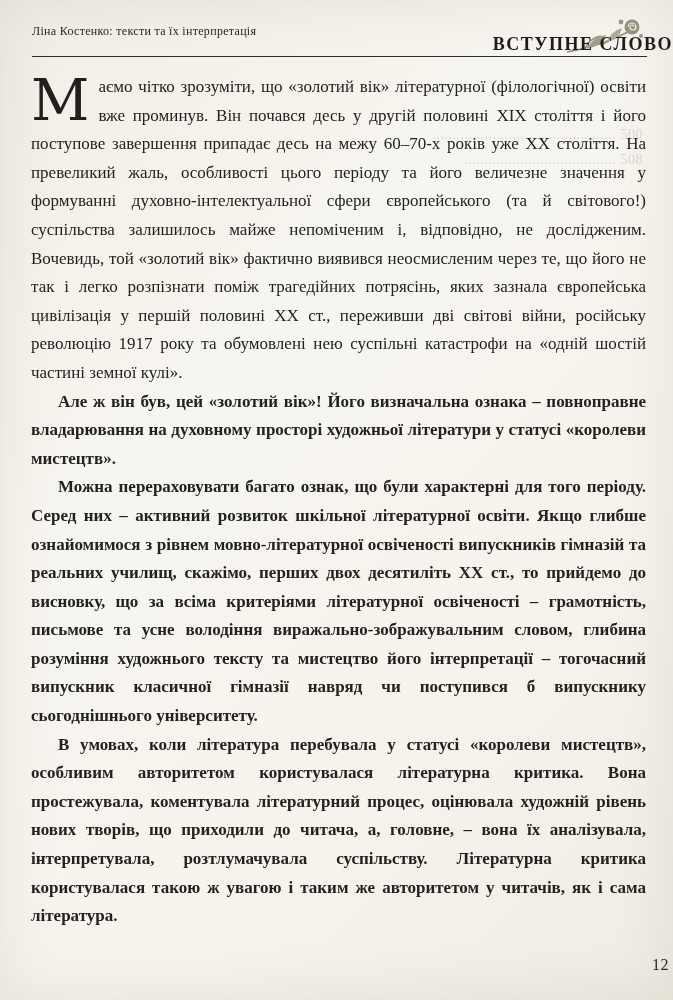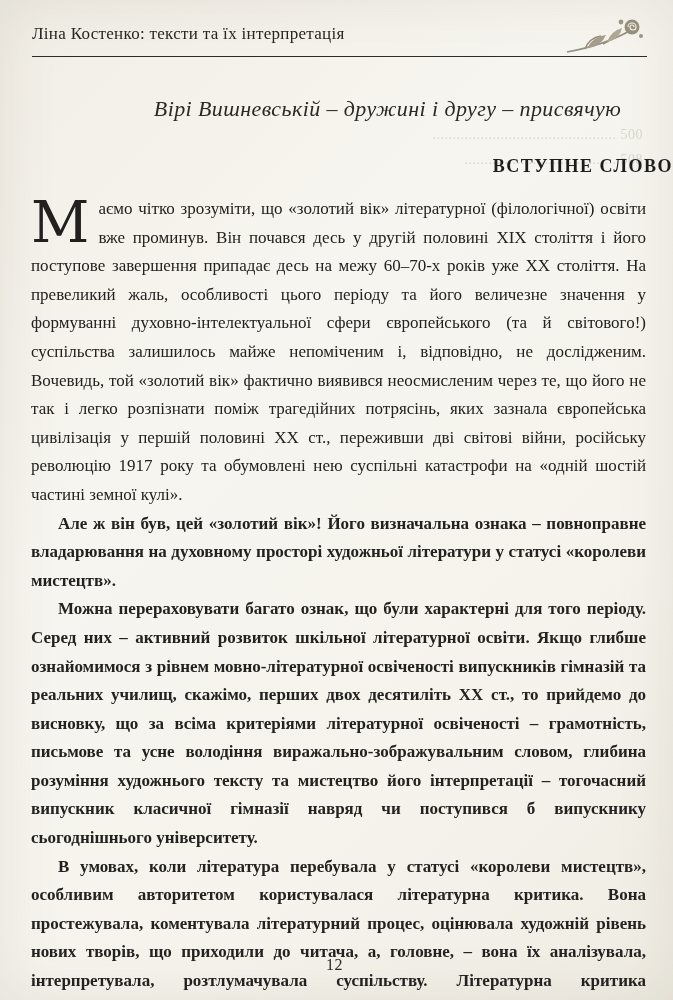--- a/index.html
+++ b/index.html
@@ -8,21 +8,21 @@
     width:673px;height:1000px;
     margin:0 auto;
     background:linear-gradient(135deg,#f1eee6 0%,#f7f5ef 35%,#f5f3ec 70%,#efece3 100%);
     box-shadow:inset 0 0 60px rgba(90,80,60,0.10);
     font-family:"Liberation Serif","DejaVu Serif",serif;
     color:#21201e;
     overflow:hidden;
   }
   .running-header{
     position:absolute;top:24px;left:32px;right:120px;
-    font-size:17px;letter-spacing:0.3px;color:#262522;
+    font-size:12px;letter-spacing:0.3px;color:#262522;
   }
   .header-rule{
     position:absolute;top:56px;left:32px;right:26px;
     border-top:1.6px solid #2e2c29;
   }
   .ornament{
     position:absolute;top:16px;right:24px;width:86px;height:42px;
     opacity:0.85;
   }
   .bleedthrough{
@@ -64,21 +64,21 @@
   .dropcap{
     float:left;
     font-size:57px;
     line-height:46px;
     padding:4px 9px 0 0;
     color:#21201e;
     font-family:"DejaVu Serif",serif;
   }
   .page-number{
     position:absolute;bottom:26px;left:0;right:4px;
-    text-align:center;
+    text-align:right;
     font-size:16px;color:#2a2927;
     letter-spacing:0.5px;
   }
 </style>
 </head>
 <body>
 
 <div class="page">
 
   <div class="running-header">Ліна Костенко: тексти та їх інтерпретація</div>
@@ -97,21 +97,20 @@
     <circle cx="78" cy="20" r="2" fill="#8d8774"></circle>
   </svg>
 
   <div class="header-rule"></div>
 
   <div class="bleedthrough">
     <div>..............................................  500</div>
     <div>......................................  508</div>
   </div>
 
-  <div class="dedication">Вірі Вишневській – дружині і другу – присвячую</div>
 
   <h1 class="section-title">ВСТУПНЕ СЛОВО</h1>
 
   <div class="body-text">
     <p>
       <span class="dropcap">М</span><span>аємо чітко зрозуміти, що «золотий вік» літературної (філологічної) освіти вже проминув. Він почався десь у другій половині XIX століття і його поступове завершення припадає десь на межу 60–70-х років уже XX століття. На превеликий жаль, особливості цього періоду та його величезне значення у формуванні духовно-інтелектуальної сфери європейського (та й світового!) суспільства залишилось майже непоміченим і, відповідно, не дослідженим. Вочевидь, той «золотий вік» фактично виявився неосмисленим через те, що його не так і легко розпізнати поміж трагедійних потрясінь, яких зазнала європейська цивілізація у першій половині XX ст., переживши дві світові війни, російську революцію 1917 року та обумовлені нею суспільні катастрофи на «одній шостій частині земної кулі».</span>
     </p>
     <p class="indented">Але ж він був, цей «золотий вік»! Його визначальна ознака – повноправне владарювання на духовному просторі художньої літератури у статусі «королеви мистецтв».</p>
     <p class="indented">Можна перераховувати багато ознак, що були характерні для того періоду. Серед них – активний розвиток шкільної літературної освіти. Якщо глибше ознайомимося з рівнем мовно-літературної освіченості випускників гімназій та реальних училищ, скажімо, перших двох десятиліть XX ст., то прийдемо до висновку, що за всіма критеріями літературної освіченості – грамотність, письмове та усне володіння виражально-зображувальним словом, глибина розуміння художнього тексту та мистецтво його інтерпретації – тогочасний випускник класичної гімназії навряд чи поступився б випускнику сьогоднішнього університету.</p>
     <p class="indented">В умовах, коли література перебувала у статусі «королеви мистецтв», особливим авторитетом користувалася літературна критика. Вона простежувала, коментувала літературний процес, оцінювала художній рівень нових творів, що приходили до читача, а, головне, – вона їх аналізувала, інтерпретувала, розтлумачувала суспільству. Літературна критика користувалася такою ж увагою і таким же авторитетом у читачів, як і сама література.</p>

